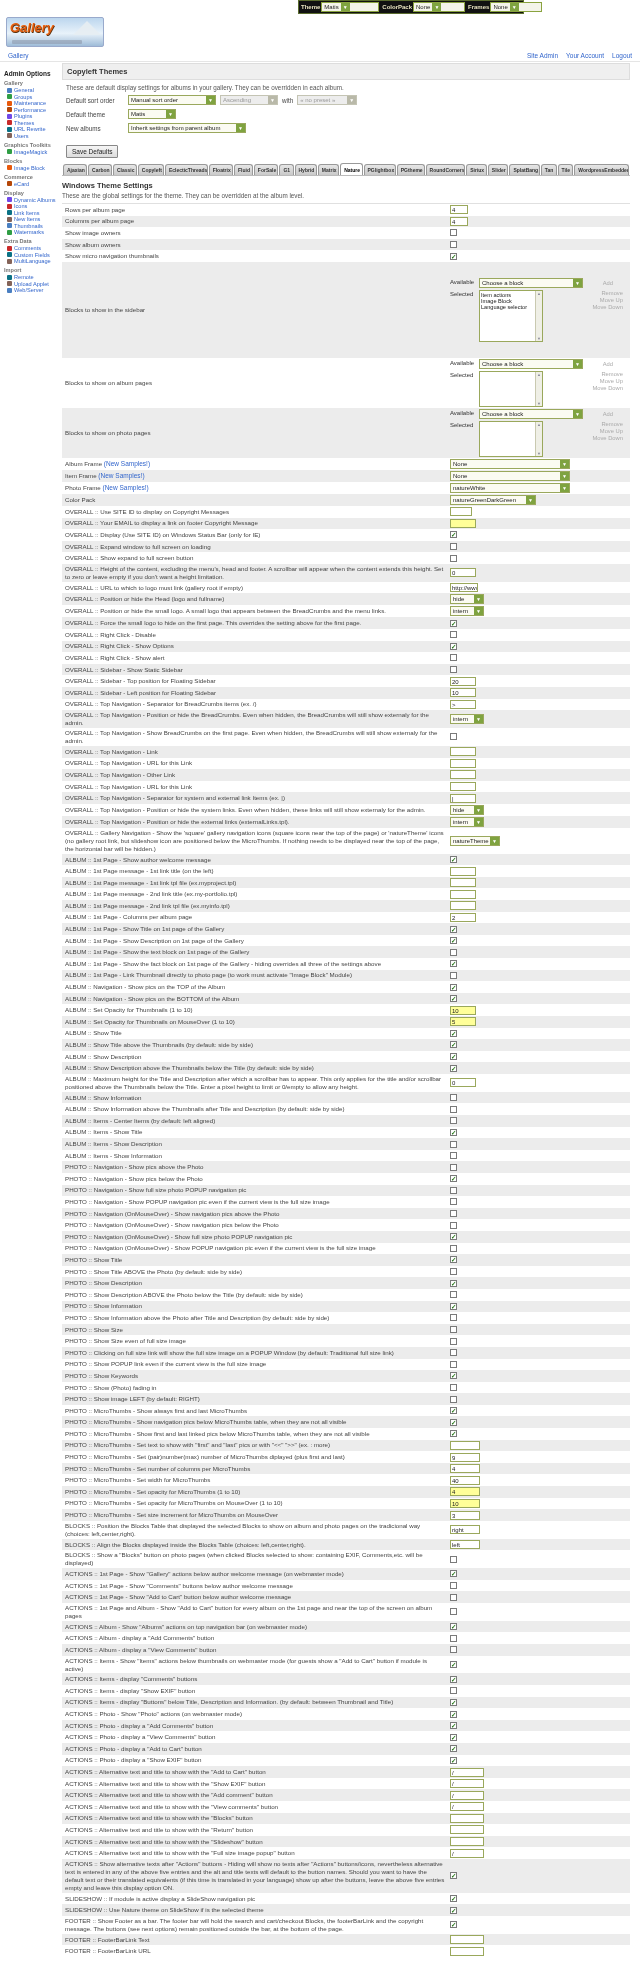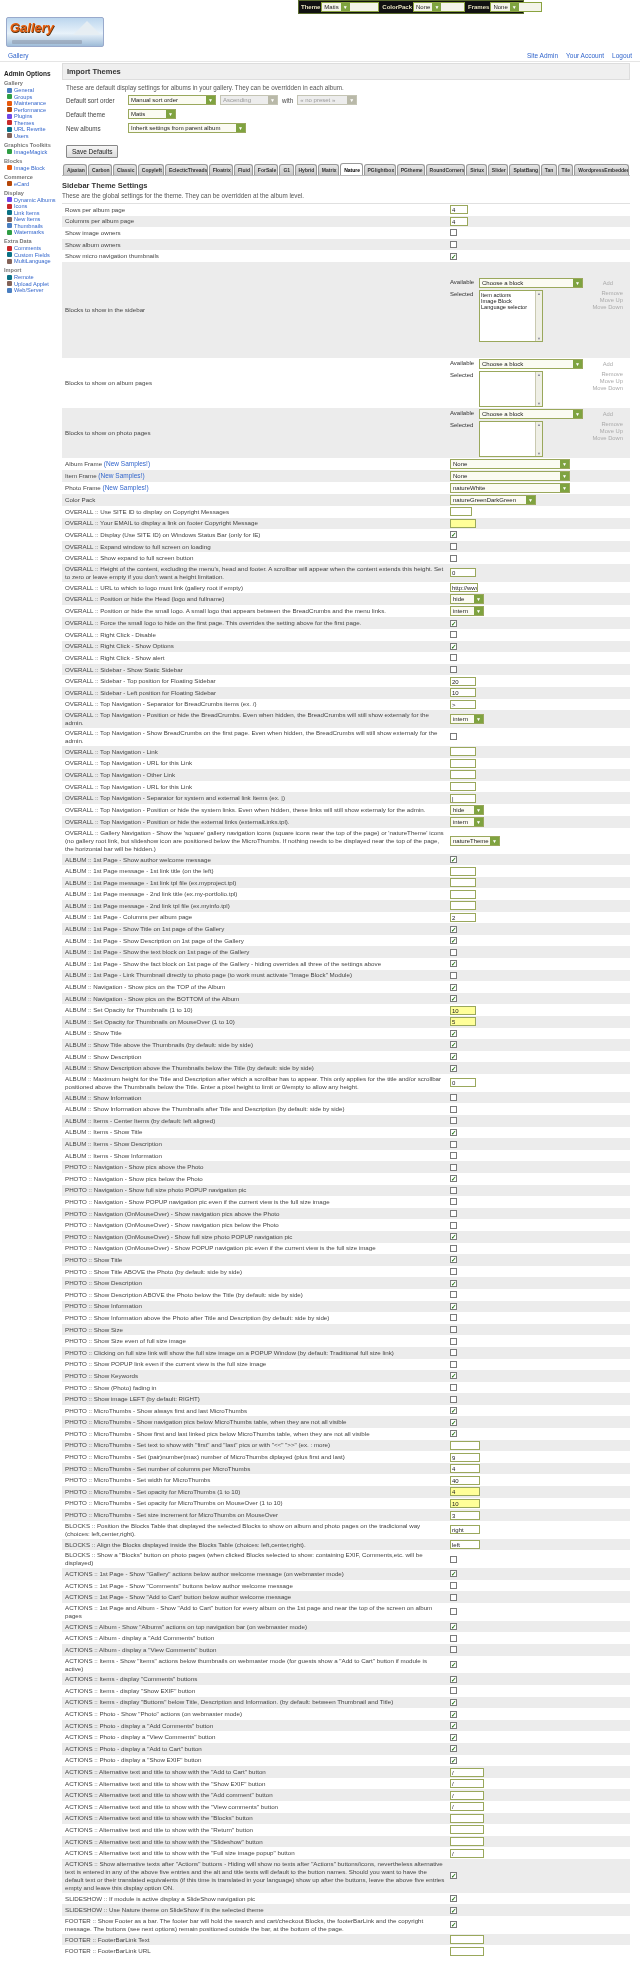--- a/index.html
+++ b/index.html
@@ -256,21 +256,21 @@
         </div>
         <div class="sb-item">
           <span class="ic" style="background: rgb(74, 127, 193);"></span>
           <span class="lb">Web/Server</span>
         </div>
       </div>
     </div>
 </div>
 
 <div class="main">
-  <div class="main-title-bar">Import Themes</div>
+  <div class="main-title-bar">Copyleft Themes</div>
 
   <div class="section">
     <div class="p-desc">These are default display settings for albums in your gallery. They can be overridden in each album.</div>
 
     <div class="def-row">
       <span class="def-label">Default sort order</span>
       <span class="sel" style="width:88px">
         <span class="txt">Manual sort order</span>
         <span class="arr">▼</span>
       </span>
@@ -323,21 +323,21 @@
       <span class="tab">PGtheme</span>
       <span class="tab">RoundCorners</span>
       <span class="tab">Siriux</span>
       <span class="tab">Slider</span>
       <span class="tab">SplatBang</span>
       <span class="tab">Tan</span>
       <span class="tab">Tile</span>
       <span class="tab">WordpressEmbedded</span>
     </div>
 
-  <div class="theme-head">Sidebar Theme Settings</div>
+  <div class="theme-head">Windows Theme Settings</div>
   <div class="p-desc">These are the global settings for the theme. They can be overridden at the album level.</div>
 
   <div class="settings" id="settings-table">
       <div class="row">
         <div class="lab">Rows per album page </div>
         <div class="ctl">
           <span class="inp" style="width: 18px;">4</span>
         </div>
       </div>
       <div class="row alt">

